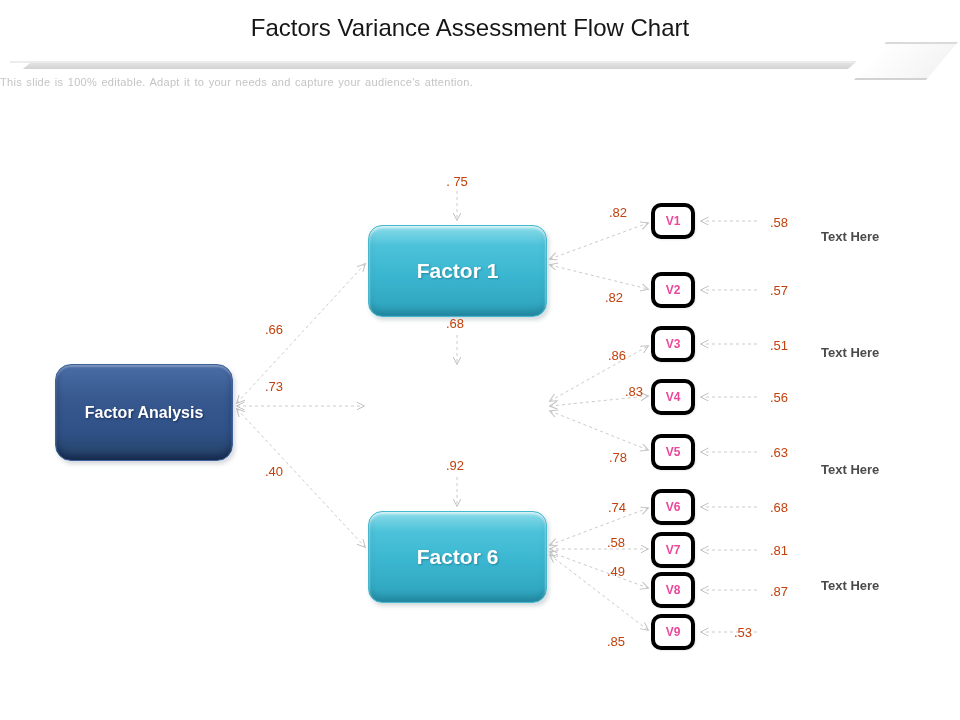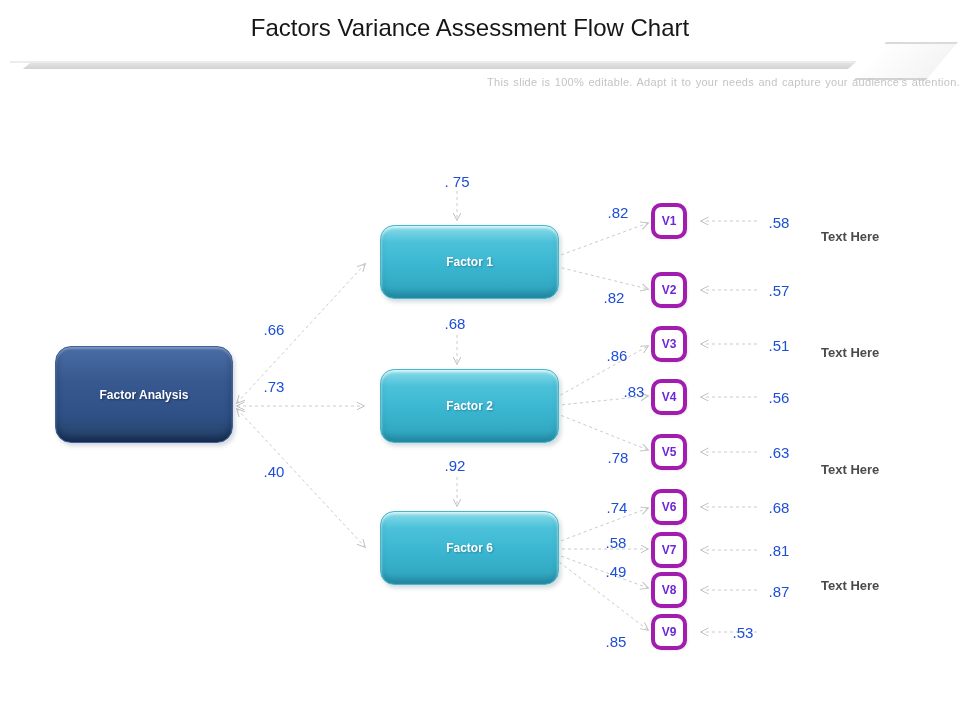--- a/index.html
+++ b/index.html
@@ -20,52 +20,52 @@
     background:linear-gradient(180deg,#E3E3E3,#D2D2D2);
     transform:skewX(-50deg); transform-origin:0 0;
   }
   .accent-shape {
     position:absolute; left:870px; top:42px; width:72px; height:34px;
     background:linear-gradient(105deg,#FFFFFF,#F4F4F4);
     border-top:2px solid #DADADA; border-bottom:2px solid #D2D2D2;
     transform:skewX(-40deg);
   }
   .subtitle {
-    position:absolute; top:76px; left:0; width:960px; text-align:right;
+    position:absolute; top:76px; left:0; width:960px; text-align:left;
     font-size:11px; color:#C4C4C4; letter-spacing:.3px; word-spacing:1px;
   }
   .node {
     position:absolute; display:flex; align-items:center; justify-content:center;
     color:#ffffff; font-weight:bold; box-sizing:border-box;
   }
   .root-box {
-    left:55px; top:346px; width:178px; height:97px; border-radius:16px;
-    font-size:12px;
+    left:55px; top:364px; width:178px; height:97px; border-radius:16px;
+    font-size:16px;
     background:linear-gradient(180deg,#4A6DA6 0%,#37598F 35%,#2F5187 70%,#27466F 92%,#203A60 100%);
     border:1px solid #3C619B;
     box-shadow:inset 0 2px 2px rgba(255,255,255,.30), inset 0 -5px 7px rgba(0,10,40,.35), 2px 3px 4px rgba(90,100,120,.25);
     text-shadow:1px 1px 2px rgba(0,0,40,.45);
   }
   .factor-box {
-    left:380px; width:179px; height:74px; border-radius:14px; font-size:12px;
+    left:368px; width:179px; height:92px; border-radius:14px; font-size:21px;
     background:linear-gradient(180deg,#8ADBE8 0%,#4CC2DA 22%,#3BB6D0 55%,#32A9C3 85%,#2A97B0 100%);
     border:1px solid #45B8CE;
     box-shadow:inset 0 2px 3px rgba(255,255,255,.75), inset 0 -5px 6px rgba(0,70,90,.22), 2px 3px 4px rgba(110,130,140,.30);
     text-shadow:1px 1px 2px rgba(0,70,90,.40);
   }
   .vbox {
-    position:absolute; left:651px; width:36px; height:36px;
-    border:4px solid #a21caf; border-radius:10px; background:#ffffff;
+    position:absolute; left:651px; width:44px; height:36px;
+    border:4px solid #000000; border-radius:10px; background:#ffffff;
     display:flex; align-items:center; justify-content:center;
-    font-weight:bold; font-size:12px; color:#6d28d9; box-sizing:border-box;
+    font-weight:bold; font-size:12px; color:#ec4899; box-sizing:border-box;
     box-shadow:1px 1px 2px rgba(0,0,0,.08);
   }
   .num {
-    position:absolute; transform:translate(-50%,-50%); font-size:15px;
-    color:#1d4ed8; white-space:nowrap;
+    position:absolute; transform:translate(-50%,-50%); font-size:13px;
+    color:#c2410c; white-space:nowrap;
   }
   .annotation {
     position:absolute; left:821px; transform:translateY(-50%);
     font-size:13px; font-weight:bold; color:#4A4A4A; white-space:nowrap;
   }
   svg.connectors { position:absolute; left:0; top:0; pointer-events:none; }
   .edge { stroke:#CBCBCB; stroke-width:1; stroke-dasharray:3,3; fill:none; }
 </style>
 </head>
 <body>
@@ -120,21 +120,20 @@
       <path class="edge" d="M757,452 L701,452" marker-end="url(#mE)"></path>
       <path class="edge" d="M757,507 L701,507" marker-end="url(#mE)"></path>
       <path class="edge" d="M757,550 L701,550" marker-end="url(#mE)"></path>
       <path class="edge" d="M757,590 L701,590" marker-end="url(#mE)"></path>
       <path class="edge" d="M757,632 L701,632" marker-end="url(#mE)"></path>
     </g>
   </svg>
 
   <div class="node root-box">Factor Analysis</div>
   <div class="node factor-box" style="top:225px">Factor 1</div>
-  <div class="node factor-box" style="top:369px">Factor 2</div>
   <div class="node factor-box" style="top:511px">Factor 6</div>
 
   <div class="num" style="left:457px;top:181px">. 75</div>
   <div class="num" style="left:455px;top:323px">.68</div>
   <div class="num" style="left:455px;top:465px">.92</div>
 
   <div class="num" style="left:274px;top:329px">.66</div>
   <div class="num" style="left:274px;top:386px">.73</div>
   <div class="num" style="left:274px;top:471px">.40</div>
 

